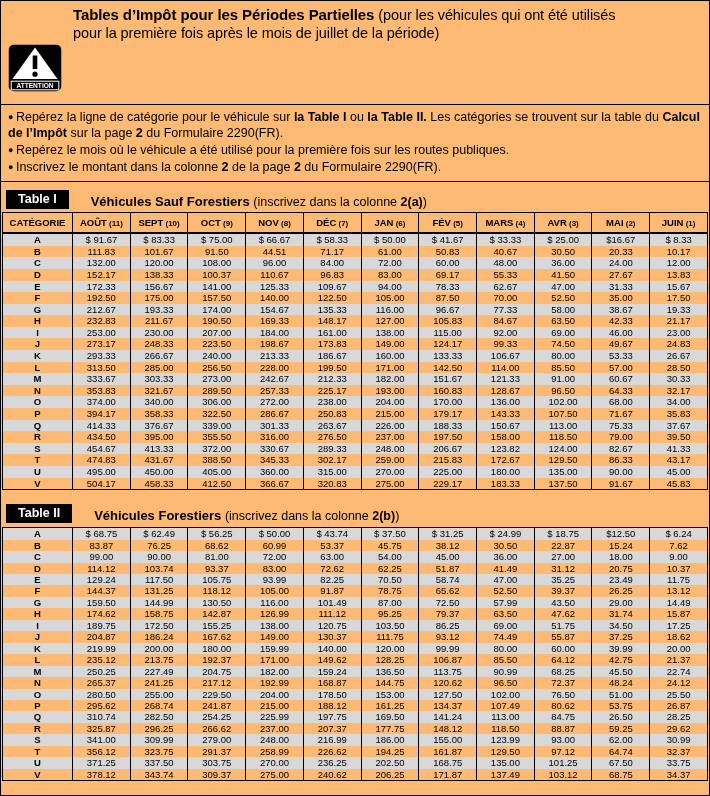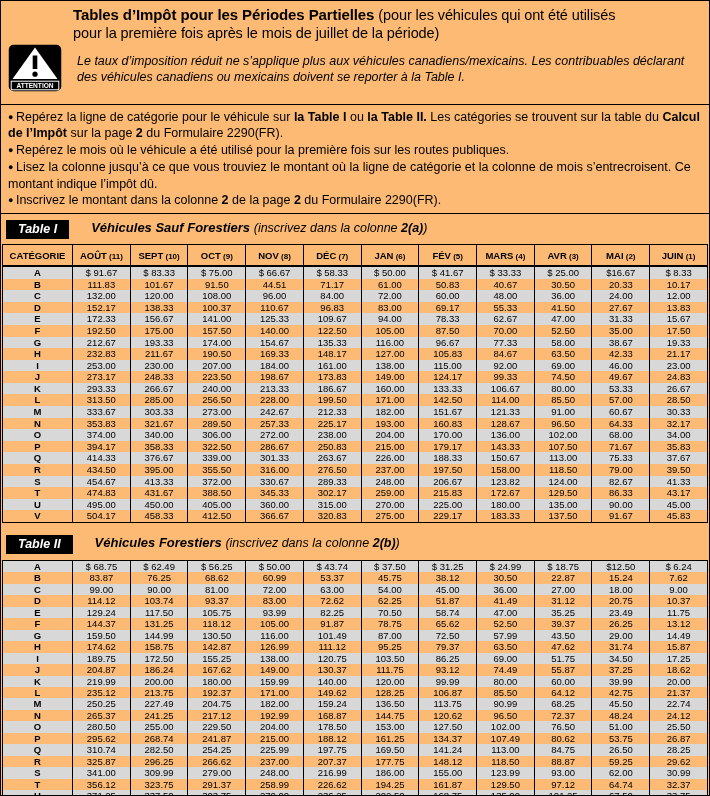--- a/index.html
+++ b/index.html
@@ -20,21 +20,21 @@
   .caution-icon-wrap { flex:0 0 auto; margin-left:7px; }
   .caution-text { font-style:italic; font-size:12.5px; line-height:16px; margin:9px 0 0 15px; width:608px; }
 
   .divider { border:none; border-top:1.5px solid #000; margin:8px 0 0 0; }
   .divider2 { border:none; border-top:1.5px solid #000; margin:4px 0 0 0; }
 
   .instructions { padding:5px 4px 0 7px; font-size:12.5px; line-height:15.4px; list-style:none; }
   .instructions li { margin-bottom:1px; }
   .instructions li::before { content:"\25CF\00A0"; font-size:9px; position:relative; top:-1px; }
 
-  .table-caption { display:flex; align-items:flex-start; margin:6px 0 0 5px; height:21px;font-style:italic; }
+  .table-caption { display:flex; align-items:flex-end; margin:6px 0 0 5px; height:21px; }
   .badge { background:#000; color:#fff; font-weight:bold; font-size:12.5px; padding:2px 12px 3px 12px; }
   .caption-text { margin-left:22px; font-size:12.5px; }
 
   table { border-collapse:collapse; table-layout:fixed; width:706px; margin:3px 0 0 1px; border:1.5px solid #000; }
   col.c0 { width:70px; }
   th, td { border-left:1px solid #000; border-right:1px solid #000; text-align:center; vertical-align:middle; white-space:nowrap; overflow:hidden; }
   thead th { border-bottom:2px solid #000; height:21px; font-size:9.5px; }
   th.cat-h { font-weight:bold; }
   .mname { font-weight:bold; }
   .mnum { font-size:8px; font-weight:bold; }
@@ -56,29 +56,27 @@
     <div class="caution-icon-wrap">
       <svg width="54" height="48" viewBox="0 0 54 48">
         <rect x="0.75" y="0.75" width="52.5" height="46.5" rx="5" fill="#000"></rect>
         <polygon points="27,3.5 49.5,35 4.5,35" fill="#fff"></polygon>
         <rect x="24.7" y="11.5" width="4.6" height="13.5" fill="#000"></rect>
         <circle cx="27" cy="30.2" r="2.6" fill="#000"></circle>
         <rect x="3.2" y="37.2" width="47.6" height="8.6" fill="none" stroke="#fff" stroke-width="1"></rect>
         <text x="27" y="44" text-anchor="middle" font-size="6.6" font-weight="bold" fill="#fff" font-family="Liberation Sans, sans-serif">ATTENTION</text>
       </svg>
     </div>
-    <div class="caution-text">Le taux d’imposition réduit ne s’applique plus aux véhicules canadiens/mexicains. Les contribuables déclarant des véhicules canadiens ou mexicains doivent se reporter à la Table I.</div>
   </div>
 
   <hr class="divider">
 
   <ul class="instructions">
     <li><span class="">Repérez la ligne de catégorie pour le véhicule sur </span><span class="b ">la Table I</span><span class=""> ou </span><span class="b ">la Table II.</span><span class=""> Les catégories se trouvent sur la table du </span><span class="b ">Calcul de l’Impôt</span><span class=""> sur la page </span><span class="b ">2</span><span class=""> du Formulaire 2290(FR).</span></li>
     <li><span class="">Repérez le mois où le véhicule a été utilisé pour la première fois sur les routes publiques.</span></li>
-    <li><span class="">Lisez la colonne jusqu’à ce que vous trouviez le montant où la ligne de catégorie et la colonne de mois s’entrecroisent. Ce montant indique l’impôt dû.</span></li>
     <li><span class="">Inscrivez le montant dans la colonne </span><span class="b ">2</span><span class=""> de la page </span><span class="b ">2</span><span class=""> du Formulaire 2290(FR).</span></li>
   </ul>
 
   <hr class="divider2">
 
   <div class="table-caption">
     <span class="badge">Table I</span>
     <span class="caption-text"><span class="lg">Véhicules Sauf Forestiers </span><span class="">(inscrivez dans la colonne </span><span class="b ">2(a)</span><span class="">)</span></span>
   </div>
 

